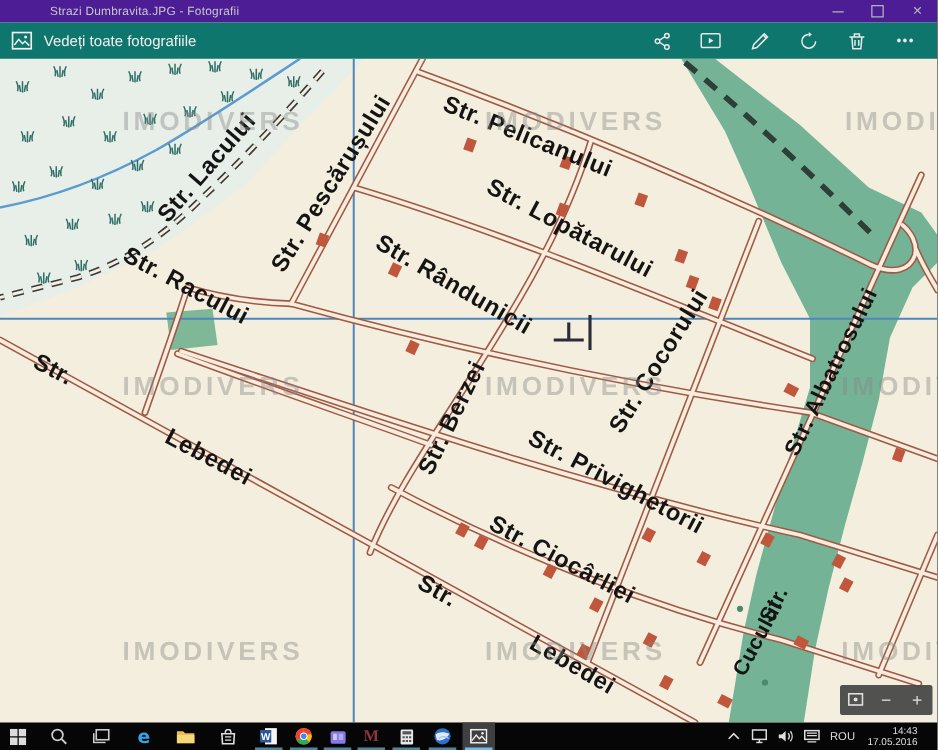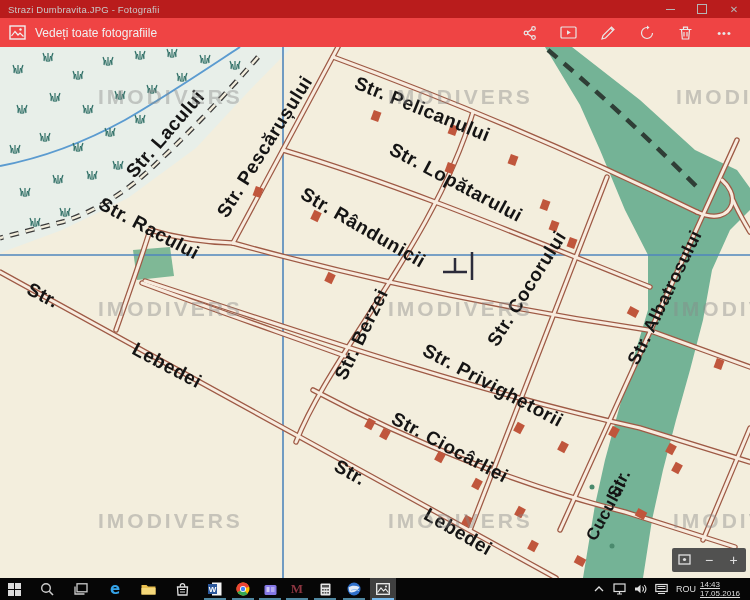--- a/index.html
+++ b/index.html
@@ -1,28 +1,28 @@
 <!DOCTYPE html>
 <html><head>
 <meta charset="utf-8">
 <style>
   html,body{margin:0;padding:0;background:#222;}
   .screen{position:relative;width:750px;height:600px;background:#f3eedd;overflow:hidden;
           font-family:"Liberation Sans",sans-serif;-webkit-font-smoothing:antialiased;}
   
-  .titlebar{position:absolute;top:0;left:0;right:0;height:18px;background:#b91c1c;
-            display:flex;align-items:center;z-index:30;}
+  .titlebar{position:absolute;top:0;left:0;right:0;height:18px;background:#4c1d95;
+            display:flex;align-items:center;z-index:30;padding-left:32px;}
   .title{font-size:9.5px;color:#c9c9c9;padding-left:8px;letter-spacing:.2px;}
   .winbtns{margin-left:auto;display:flex;height:100%;}
   .winbtn{width:32px;height:100%;display:flex;align-items:center;justify-content:center;
           color:#b5b5b5;font-size:10px;}
   .maxbox{width:8px;height:8px;border:1px solid #b5b5b5;display:block;}
   .minline{width:9px;height:1px;background:#b5b5b5;display:block;}
   
-  .toolbar{position:absolute;top:18px;left:0;right:0;height:29px;background:#ef4444;
+  .toolbar{position:absolute;top:18px;left:0;right:0;height:29px;background:#0f766e;
            display:flex;align-items:center;z-index:30;}
   .seeall{display:flex;align-items:center;gap:9px;padding-left:9px;color:#f0f0f0;font-size:12px;}
   .actions{margin-left:auto;display:flex;align-items:center;padding-right:6px;}
   .action{width:39px;height:29px;display:flex;align-items:center;justify-content:center;color:#e8e8e8;}
   .action svg{stroke:#e8e8e8;fill:none;stroke-width:1.2;}
   .moredots{font-size:11px;letter-spacing:1px;color:#e8e8e8;}
   
   .map{position:absolute;top:47px;left:0;width:750px;height:531px;z-index:1;}
   .street-label{font-family:"Liberation Sans",sans-serif;font-weight:bold;fill:#141414;letter-spacing:.5px;}
   .wm{font-family:"Liberation Sans",sans-serif;font-weight:bold;font-size:21px;
@@ -37,21 +37,21 @@
   .tb-item{position:absolute;top:0;width:26px;height:22px;display:flex;align-items:center;
            justify-content:center;}
   .tb-item.active{background:#3f3f3f;}
   .runline{position:absolute;bottom:0;left:2px;right:2px;height:2px;background:#4f87a0;}
   .runline.hot{background:#76b9ed;}
   .glyph-edge{color:#35a3e8;font-size:15px;font-weight:bold;font-family:"DejaVu Sans",sans-serif;}
   .glyph-m{color:#8b3540;font-size:13px;font-weight:bold;font-family:"Liberation Serif",serif;}
   .tray{position:absolute;right:0;top:0;height:22px;display:flex;align-items:center;color:#dedede;}
   .tray-ic{width:21px;height:22px;display:flex;align-items:center;justify-content:center;}
   .tray-lang{font-size:9px;padding:0 4px;}
-  .tray-clock{font-size:8px;line-height:9px;text-align:left;padding-right:4px;width:46px;text-decoration:underline;}
+  .tray-clock{font-size:8px;line-height:9px;text-align:right;padding-right:16px;width:46px;}
 </style>
 </head>
 <body>
 
 <div class="screen">
 
   <div class="map">
     <svg width="750" height="531" viewBox="0 47 750 531" xmlns="http://www.w3.org/2000/svg">
       <rect x="0" y="47" width="750" height="531" fill="#f3eedd"></rect>
 

